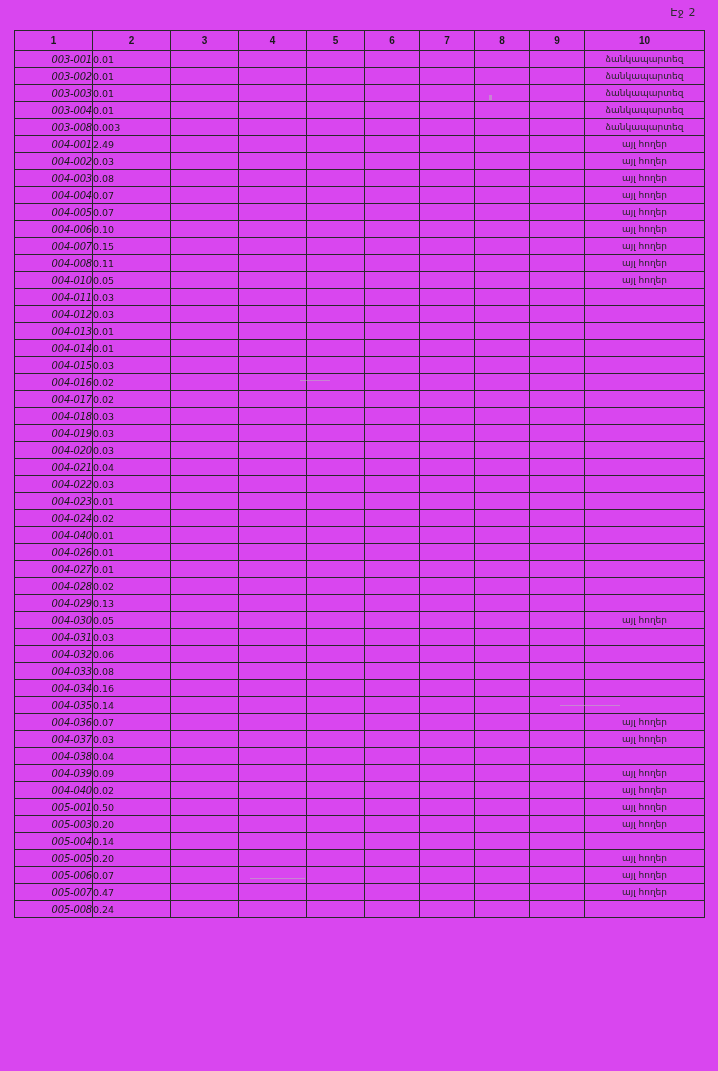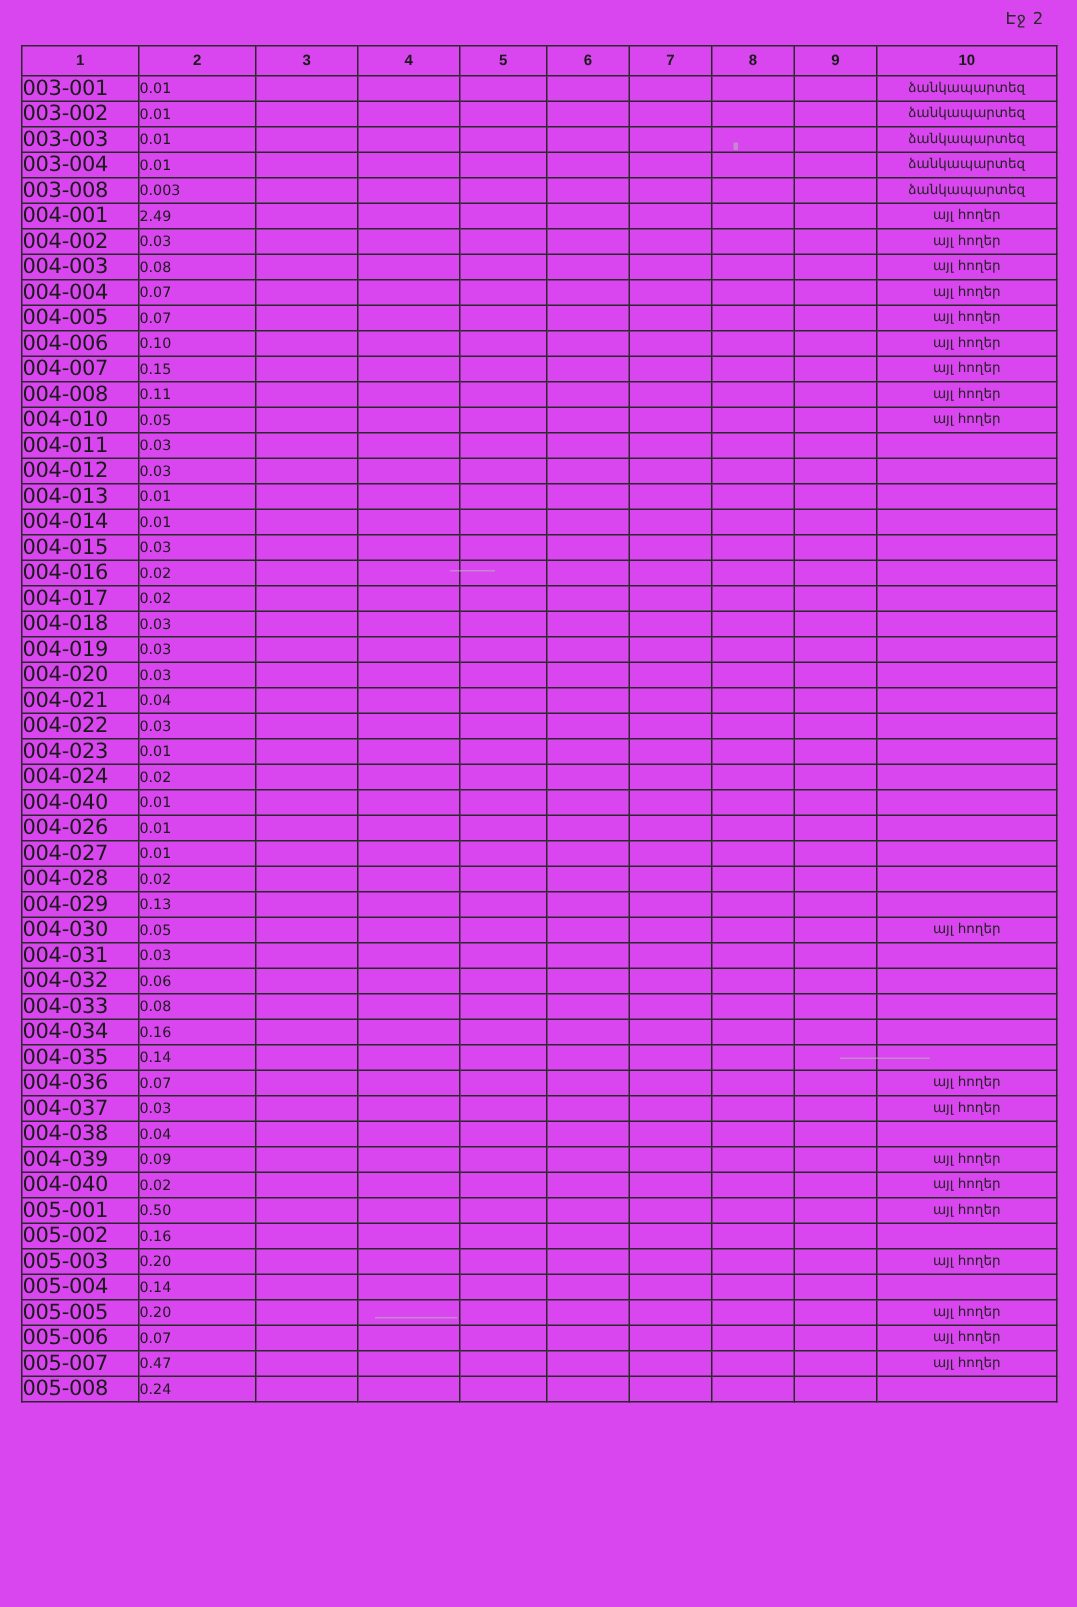--- a/index.html
+++ b/index.html
@@ -67,25 +67,26 @@
   col.c3 { width: 68px; }
   col.c4 { width: 68px; }
   col.c5 { width: 58px; }
   col.c6 { width: 55px; }
   col.c7 { width: 55px; }
   col.c8 { width: 55px; }
   col.c9 { width: 55px; }
   col.c10 { width: 120px; }
 
   td.code {
-    text-align: left;
+    text-align: right;
     padding-left: 3px;
-    font-size: 14px;
+    font-size: 10px;
     font-family: "DejaVu Sans", sans-serif;
     letter-spacing: -0.2px;
+    font-style: italic;
   }
   td.val {
     font-size: 9.5px;
     font-family: "DejaVu Sans", sans-serif;
   }
   td.note {
     text-align: center;
     font-size: 9px;
     font-family: "DejaVu Sans", sans-serif;
     color: #232323;
@@ -670,32 +671,20 @@
             <td class="blank"></td>
             <td class="blank"></td>
             <td class="blank"></td>
             <td class="blank"></td>
             <td class="blank"></td>
             <td class="blank"></td>
             <td class="blank"></td>
             <td class="note">այլ հողեր</td>
           </tr>
           <tr>
-            <td class="code">005-002</td>
-            <td class="val">0.16</td>
-            <td class="blank"></td>
-            <td class="blank"></td>
-            <td class="blank"></td>
-            <td class="blank"></td>
-            <td class="blank"></td>
-            <td class="blank"></td>
-            <td class="blank"></td>
-            <td class="note"></td>
-          </tr>
-          <tr>
             <td class="code">005-003</td>
             <td class="val">0.20</td>
             <td class="blank"></td>
             <td class="blank"></td>
             <td class="blank"></td>
             <td class="blank"></td>
             <td class="blank"></td>
             <td class="blank"></td>
             <td class="blank"></td>
             <td class="note">այլ հողեր</td>

